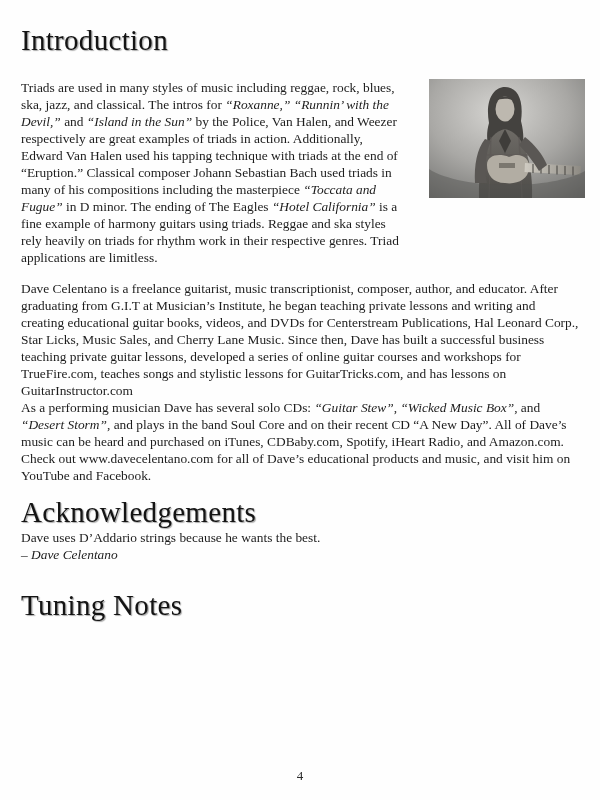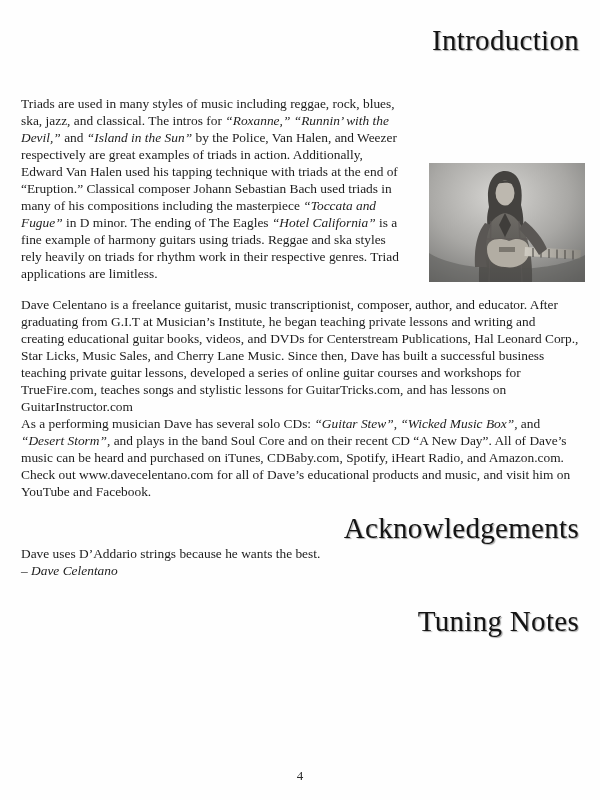--- a/index.html
+++ b/index.html
@@ -13,37 +13,37 @@
   .page {
     position: relative;
     width: 600px; height: 800px;
     box-sizing: border-box;
     padding: 24px 21px 0 21px;
     background: #fefefe;
   }
   .section-heading {
     font-size: 29px;
     font-weight: normal;
-    text-align: right;
+    text-align: left;
     margin: 0;
     color: #141414;
     letter-spacing: 0.3px;
     text-shadow: 1.2px 1.2px 1px #a9a9a9;
   }
   .body-text {
     font-size: 13.4px;
     line-height: 17px;
     margin: 0;
     color: #1c1c1c;
   }
   .intro-row {
     display: flex;
     gap: 24px;
-    margin-top: 38px;
-    align-items: flex-end;
+    margin-top: 22px;
+    align-items: flex-start;
   }
   .intro-row .body-text { flex: 1 1 auto; }
   .photo-frame {
     flex: 0 0 auto;
     width: 156px; height: 119px;
     margin-right: -6px;
     line-height: 0;
   }
   .heading-about { margin-top: 19px; }
   .para-first { margin-top: 14px; }

